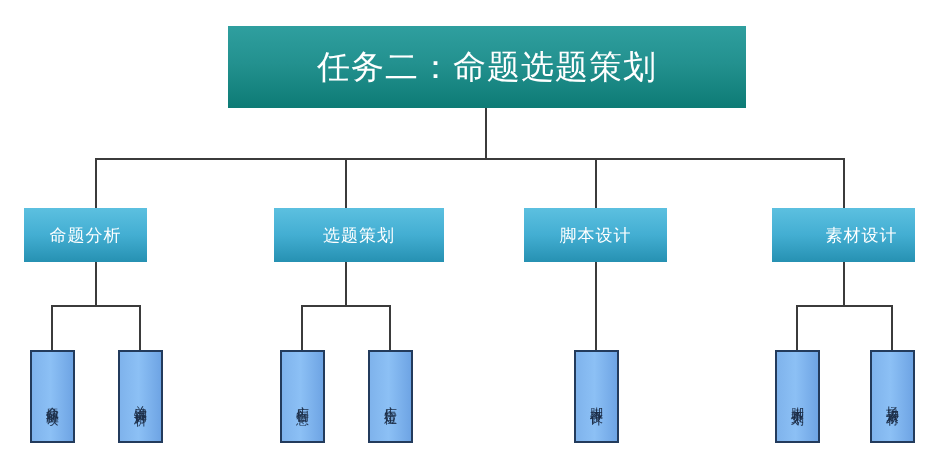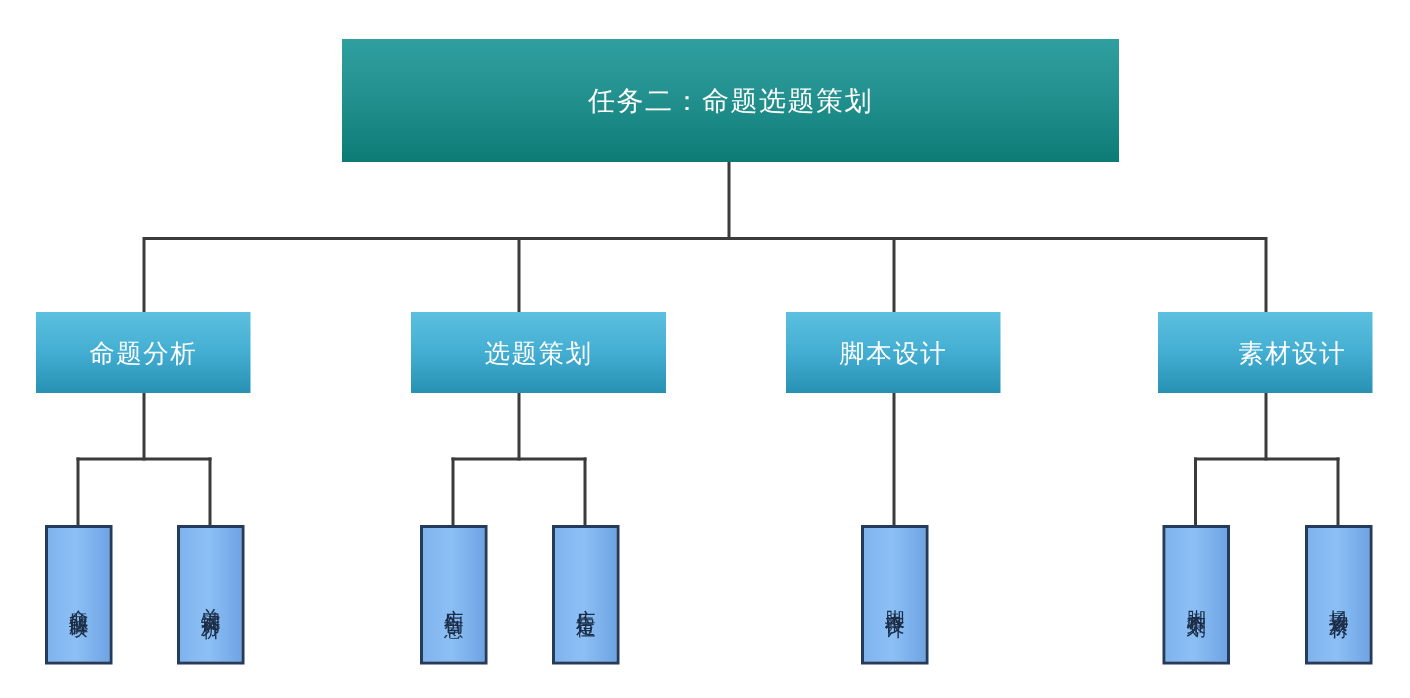--- a/index.html
+++ b/index.html
@@ -34,34 +34,34 @@
     color: #ffffff;
   }
 
   
   .node-root {
     left: 228px;
     top: 26px;
     width: 518px;
     height: 82px;
     background: linear-gradient(to bottom, #2f9f9f 0%, #23918f 45%, #0d7b75 100%);
-    font-size: 18px;
+    font-size: 33px;
     letter-spacing: 1px;
     font-weight: 400;
   }
 
   
   .node-cat {
     top: 208px;
     height: 54px;
     background: linear-gradient(to bottom, #5cc0e0 0%, #43aed2 50%, #2691b2 100%);
     font-size: 17px;
     letter-spacing: 1px;
   }
-  .node-cat.c0 { left: 24px;  width: 143px; }
+  .node-cat.c0 { left: 24px;  width: 123px; }
   .node-cat.c1 { left: 274px; width: 170px; }
   .node-cat.c2 { left: 524px; width: 143px; }
   .node-cat.c3 { left: 772px; width: 143px; padding-left: 36px; }
 
   
   .node-leaf {
     top: 350px;
     width: 45px;
     height: 93px;
     border: 2px solid #233b5c;

